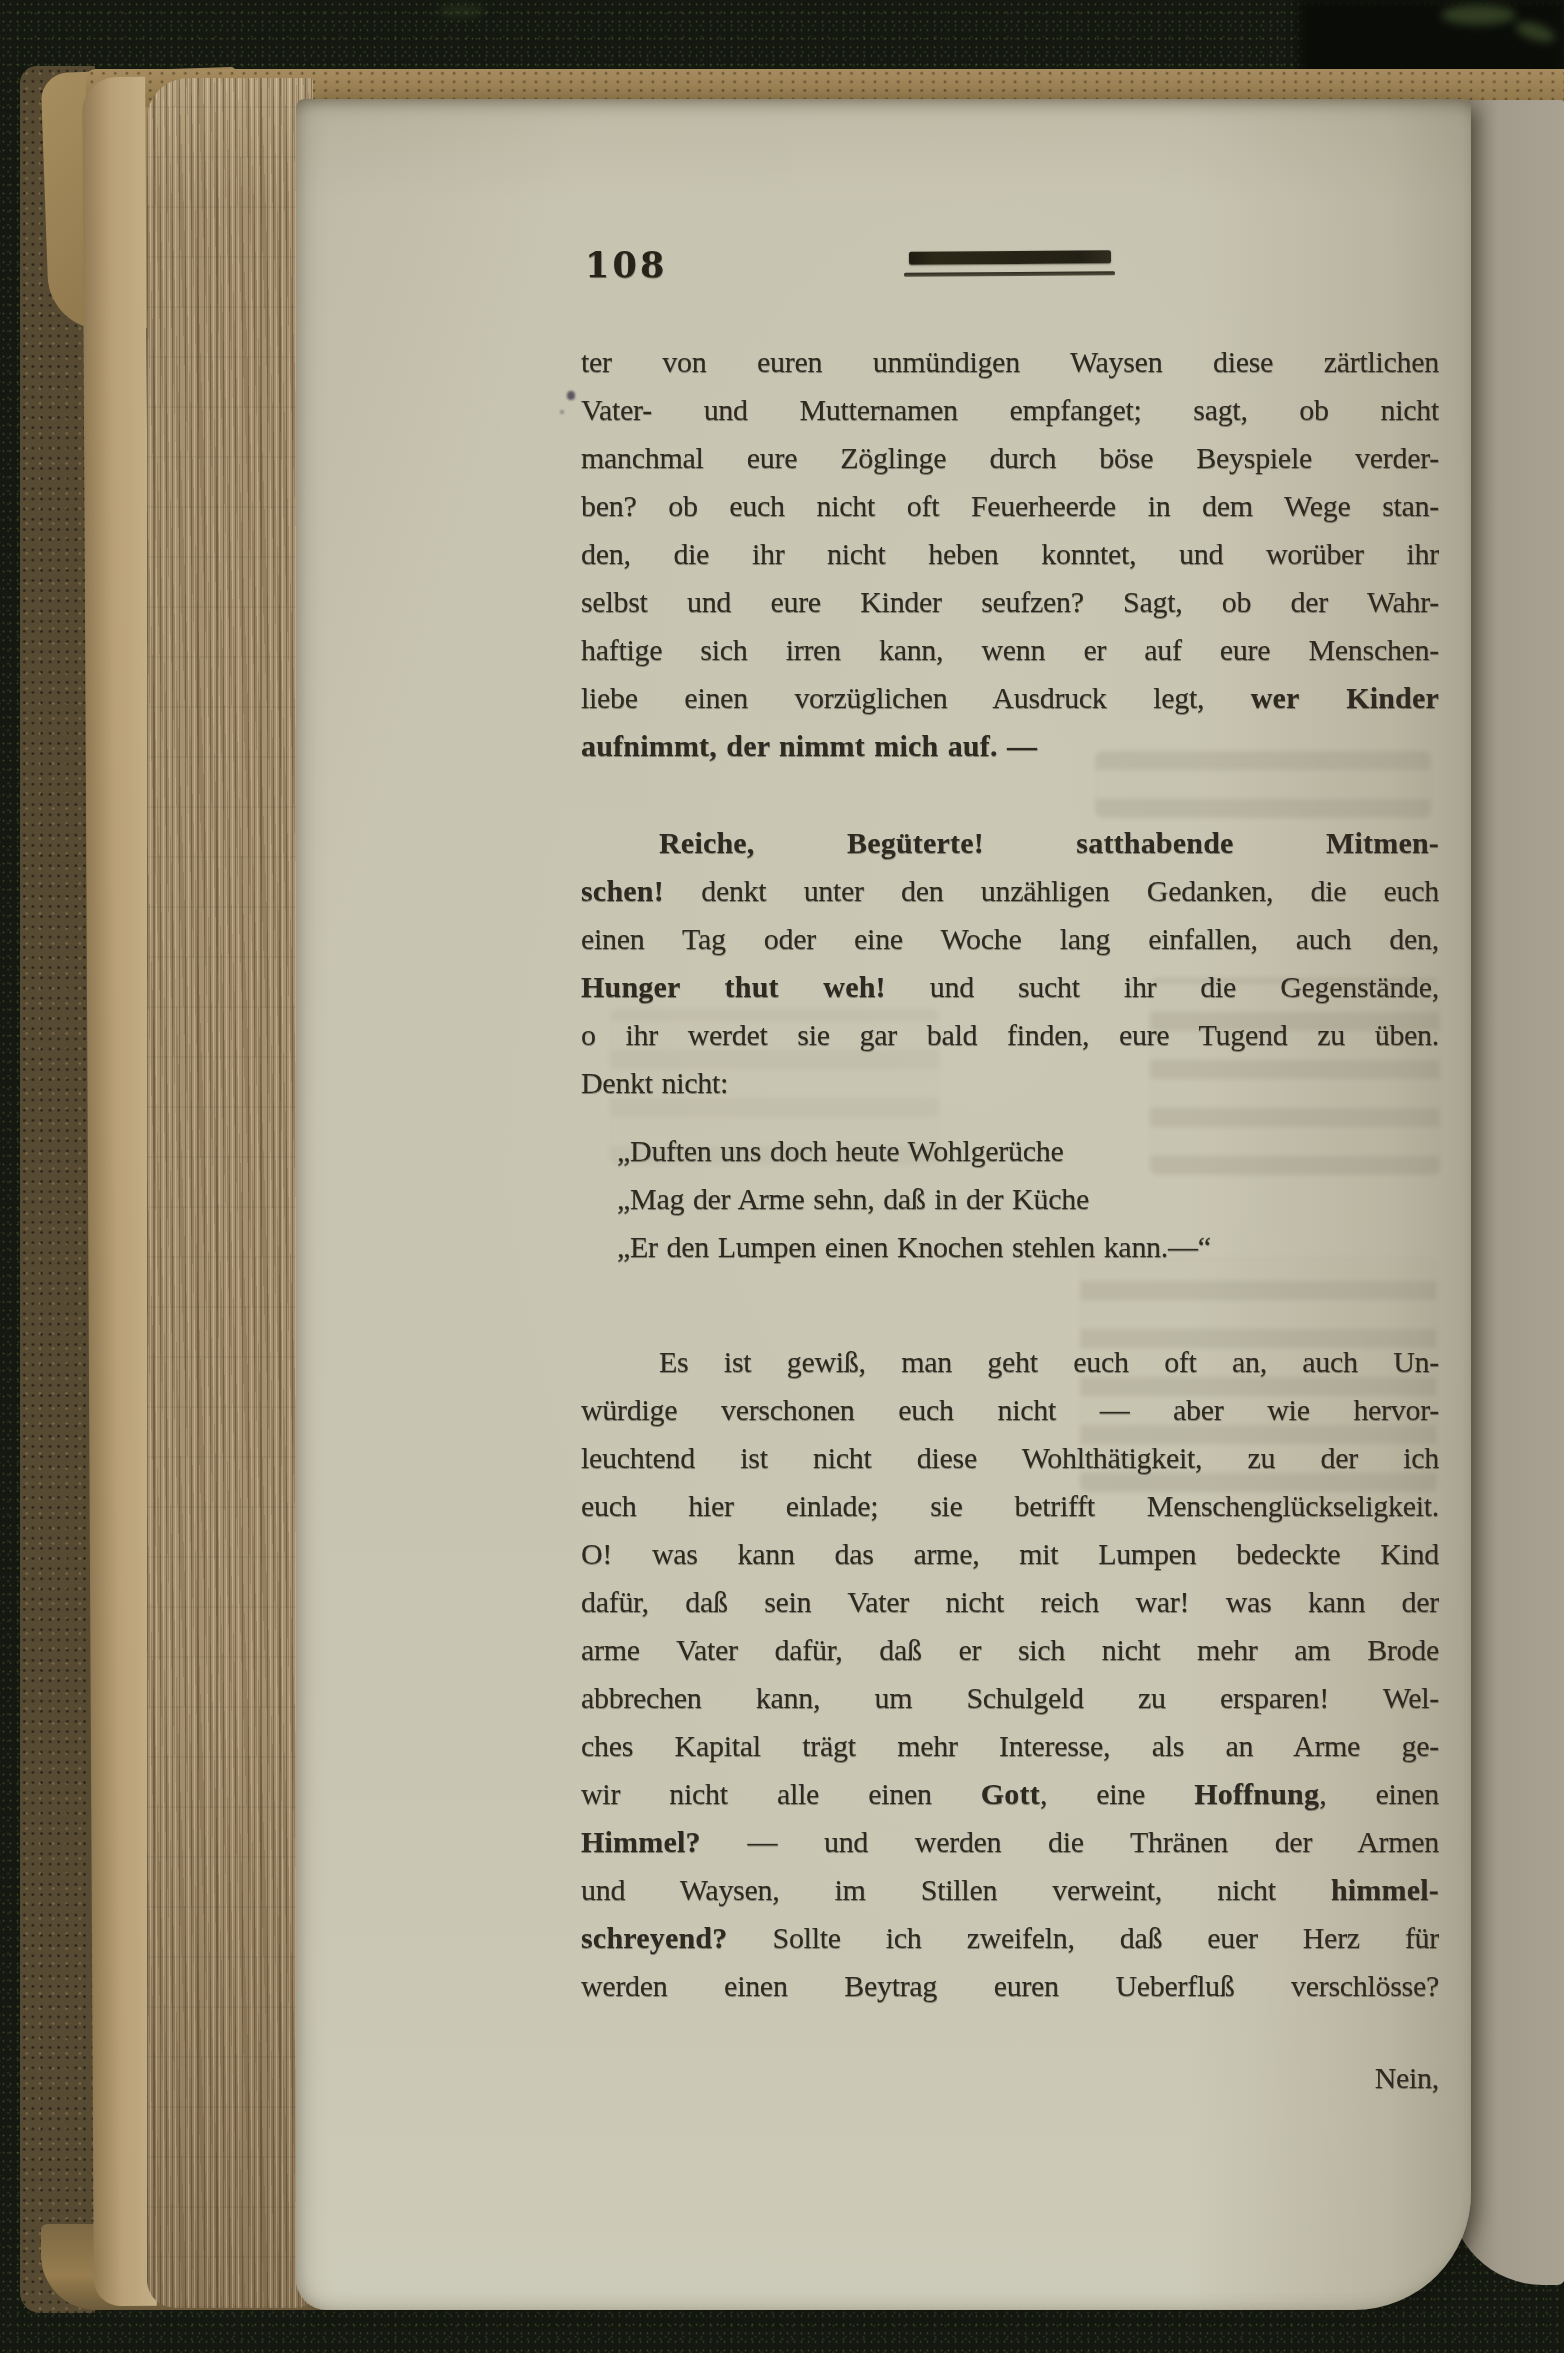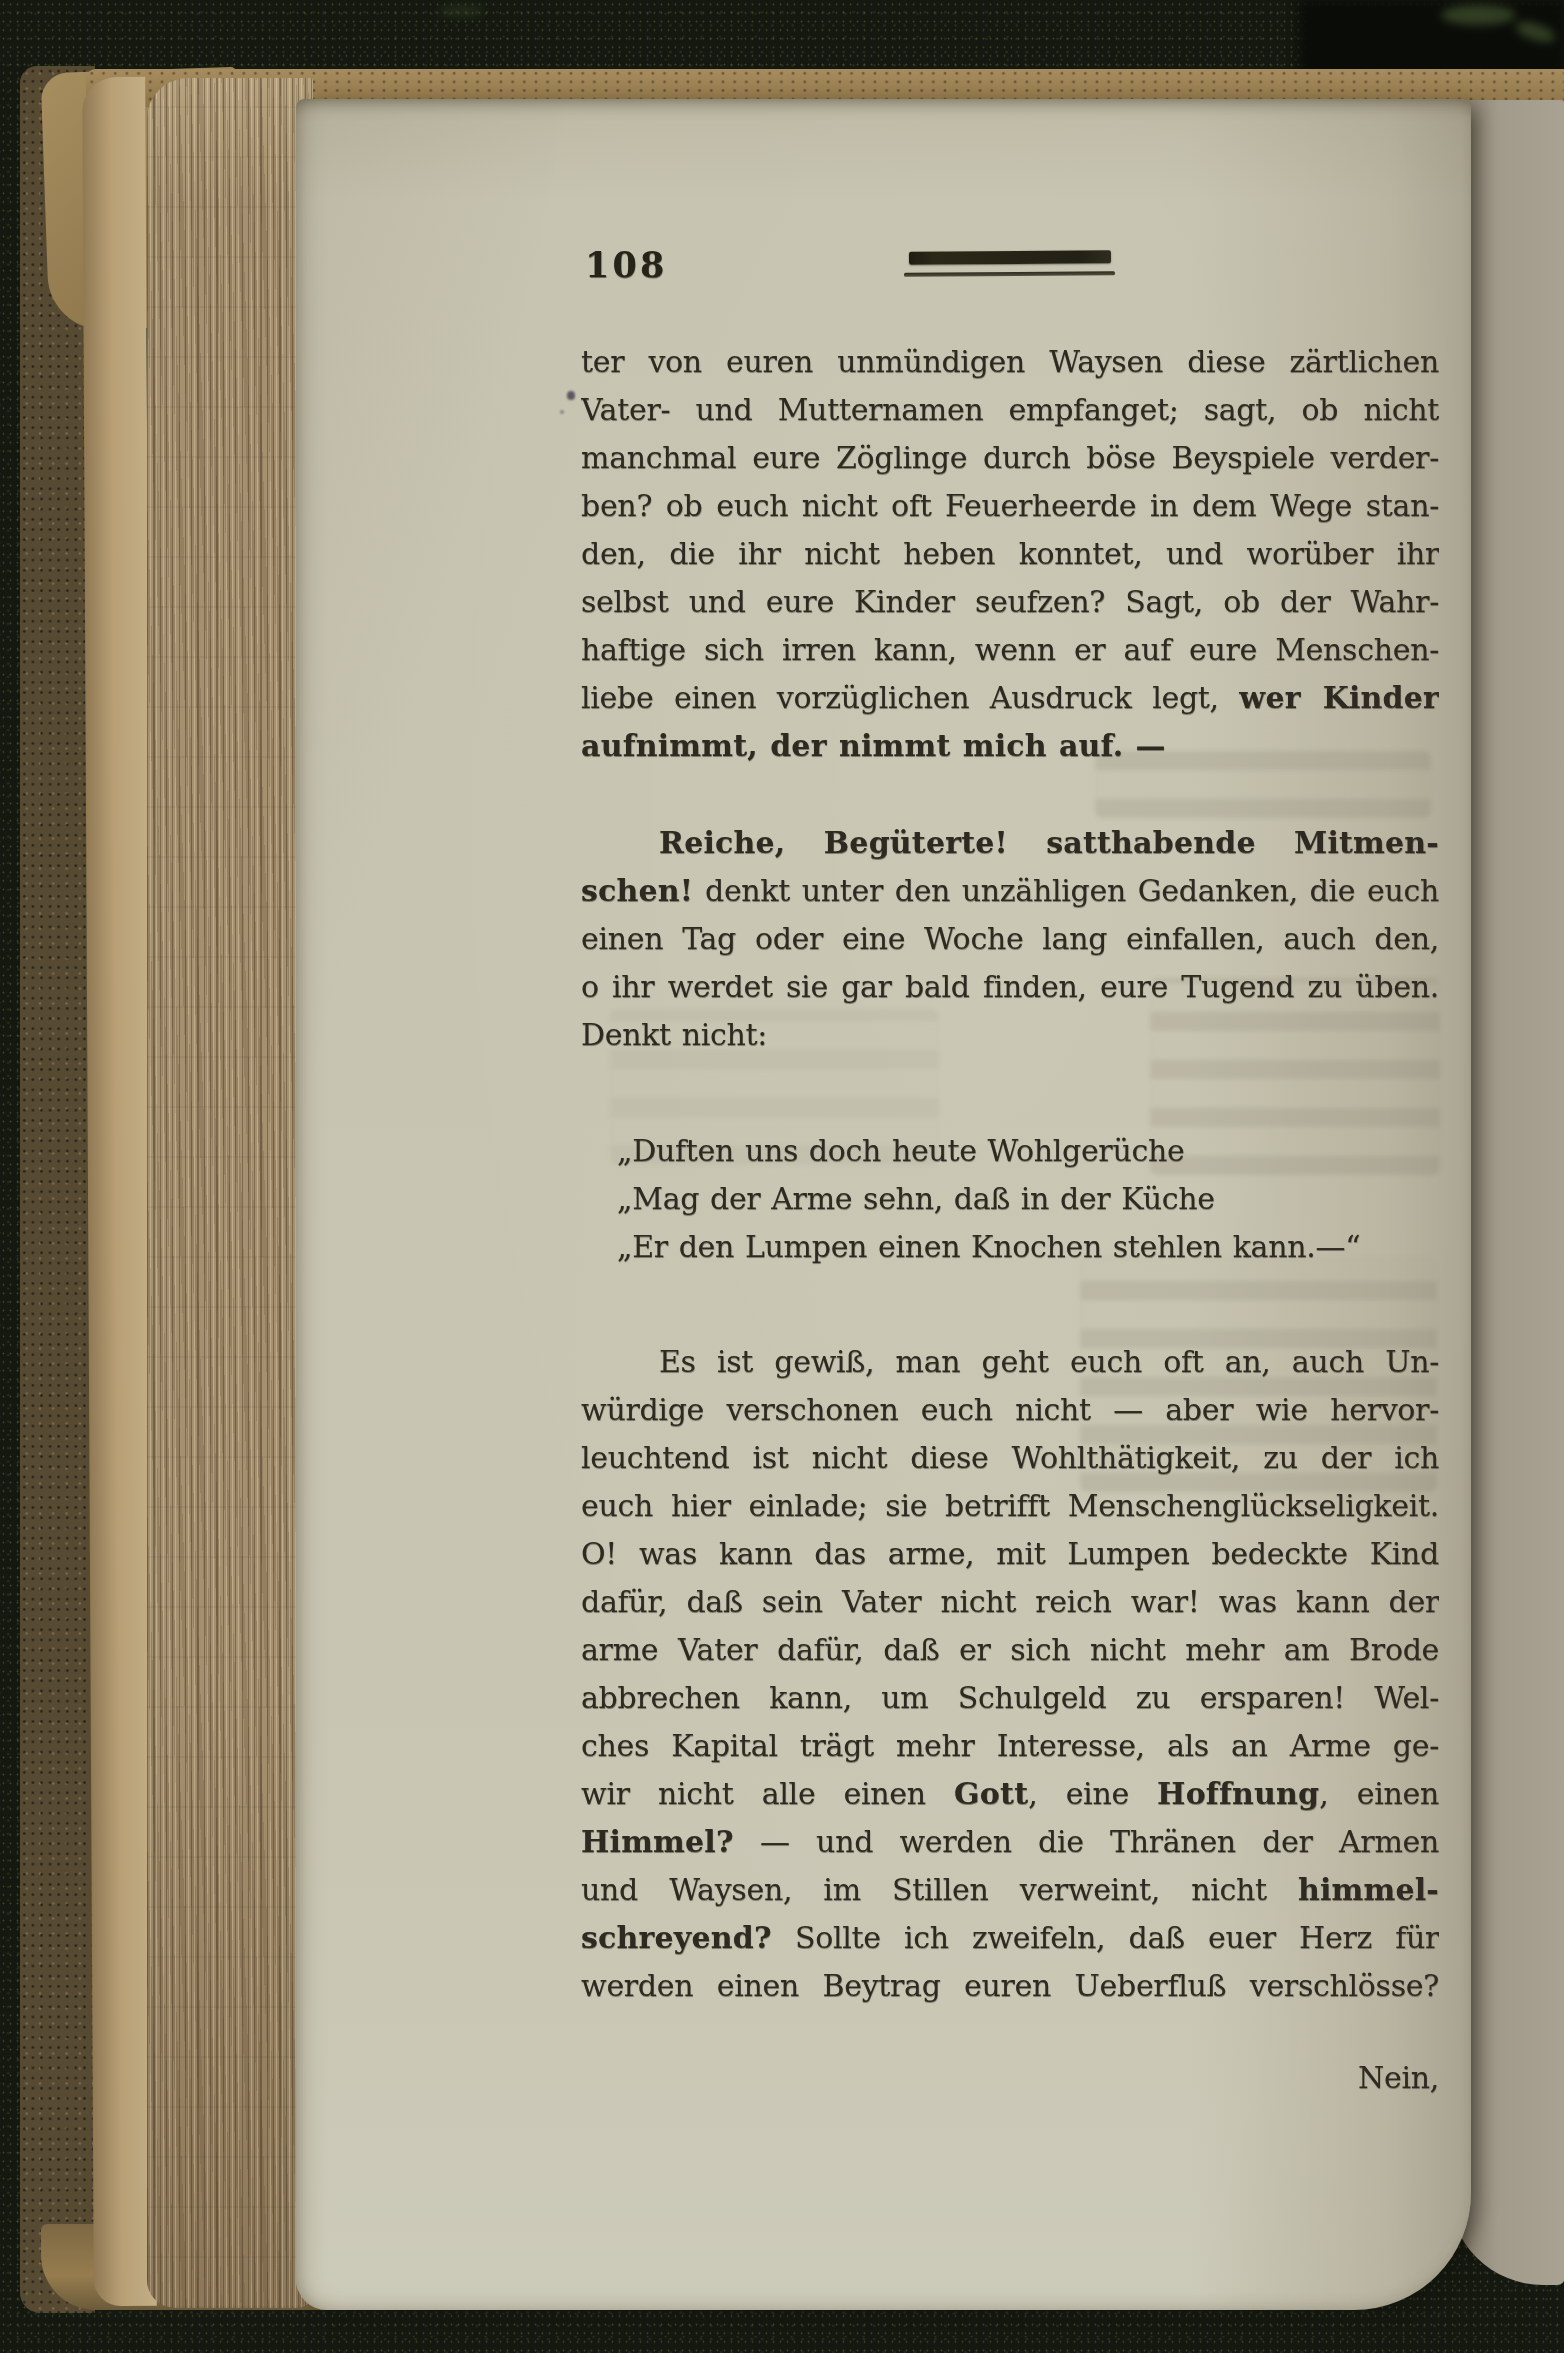--- a/index.html
+++ b/index.html
@@ -95,21 +95,21 @@
       background:linear-gradient(180deg,#2c2920,#55513f);border-radius:1.6px;transform:rotate(-0.4deg);}
 
   
   .speck{position:absolute;background:#3a3246;border-radius:50%;filter:blur(0.8px);}
   .sp1{left:567px;top:391px;width:7.8px;height:8.6px;opacity:.75;}
   .sp2{left:560px;top:410px;width:3.9px;height:3.9px;opacity:.45;}
 
   
   .textcol{position:absolute;left:581px;width:858px;color:#2e2a21;font-size:30px;
       letter-spacing:-0.3px;word-spacing:1.6px;
-      text-shadow:0.3px 0.5px 0.7px rgba(46,42,33,0.5);}
+      text-shadow:0.3px 0.5px 0.7px rgba(46,42,33,0.5);font-family:Liberation Serif, serif;}
   .line{height:48px;line-height:48px;text-align:justify;text-align-last:justify;overflow:hidden;}
   .line.left{text-align:left;text-align-last:left;}
   .line.right{text-align:right;text-align-last:right;}
   .line.indent{text-indent:78px;}
   .em{font-weight:bold;letter-spacing:0.2px;}
   .verse{padding-left:36px;}
   #para1{top:338px;}
   #para2{top:819px;}
   #verse{top:1127px;}
   #para3{top:1338px;}
@@ -158,20 +158,21 @@
       <div class="line"><span>den, die ihr nicht heben konntet, und worüber ihr</span></div>
       <div class="line"><span>selbst und eure Kinder seufzen? Sagt, ob der Wahr-</span></div>
       <div class="line"><span>haftige sich irren kann, wenn er auf eure Menschen-</span></div>
       <div class="line"><span>liebe einen vorzüglichen Ausdruck legt, </span><span class="em">wer Kinder</span></div>
       <div class="line left"><span class="em">aufnimmt, der nimmt mich auf. —</span></div>
     </div>
   <div id="para2" class="textcol">
       <div class="line indent"><span class="em">Reiche, Begüterte! satthabende Mitmen-</span></div>
       <div class="line"><span class="em">schen!</span><span> denkt unter den unzähligen Gedanken, die euch</span></div>
       <div class="line"><span>einen Tag oder eine Woche lang einfallen, auch den,</span></div>
+      <div class="line"><span class="em">Hunger thut weh!</span><span> und sucht ihr die Gegenstände,</span></div>
       <div class="line"><span>o ihr werdet sie gar bald finden, eure Tugend zu üben.</span></div>
       <div class="line left"><span>Denkt nicht:</span></div>
     </div>
   <div id="verse" class="textcol verse">
       <div class="line left"><span>„Duften uns doch heute Wohlgerüche</span></div>
       <div class="line left"><span>„Mag der Arme sehn, daß in der Küche</span></div>
       <div class="line left"><span>„Er den Lumpen einen Knochen stehlen kann.—“</span></div>
     </div>
   <div id="para3" class="textcol">
       <div class="line indent"><span>Es ist gewiß, man geht euch oft an, auch Un-</span></div>

